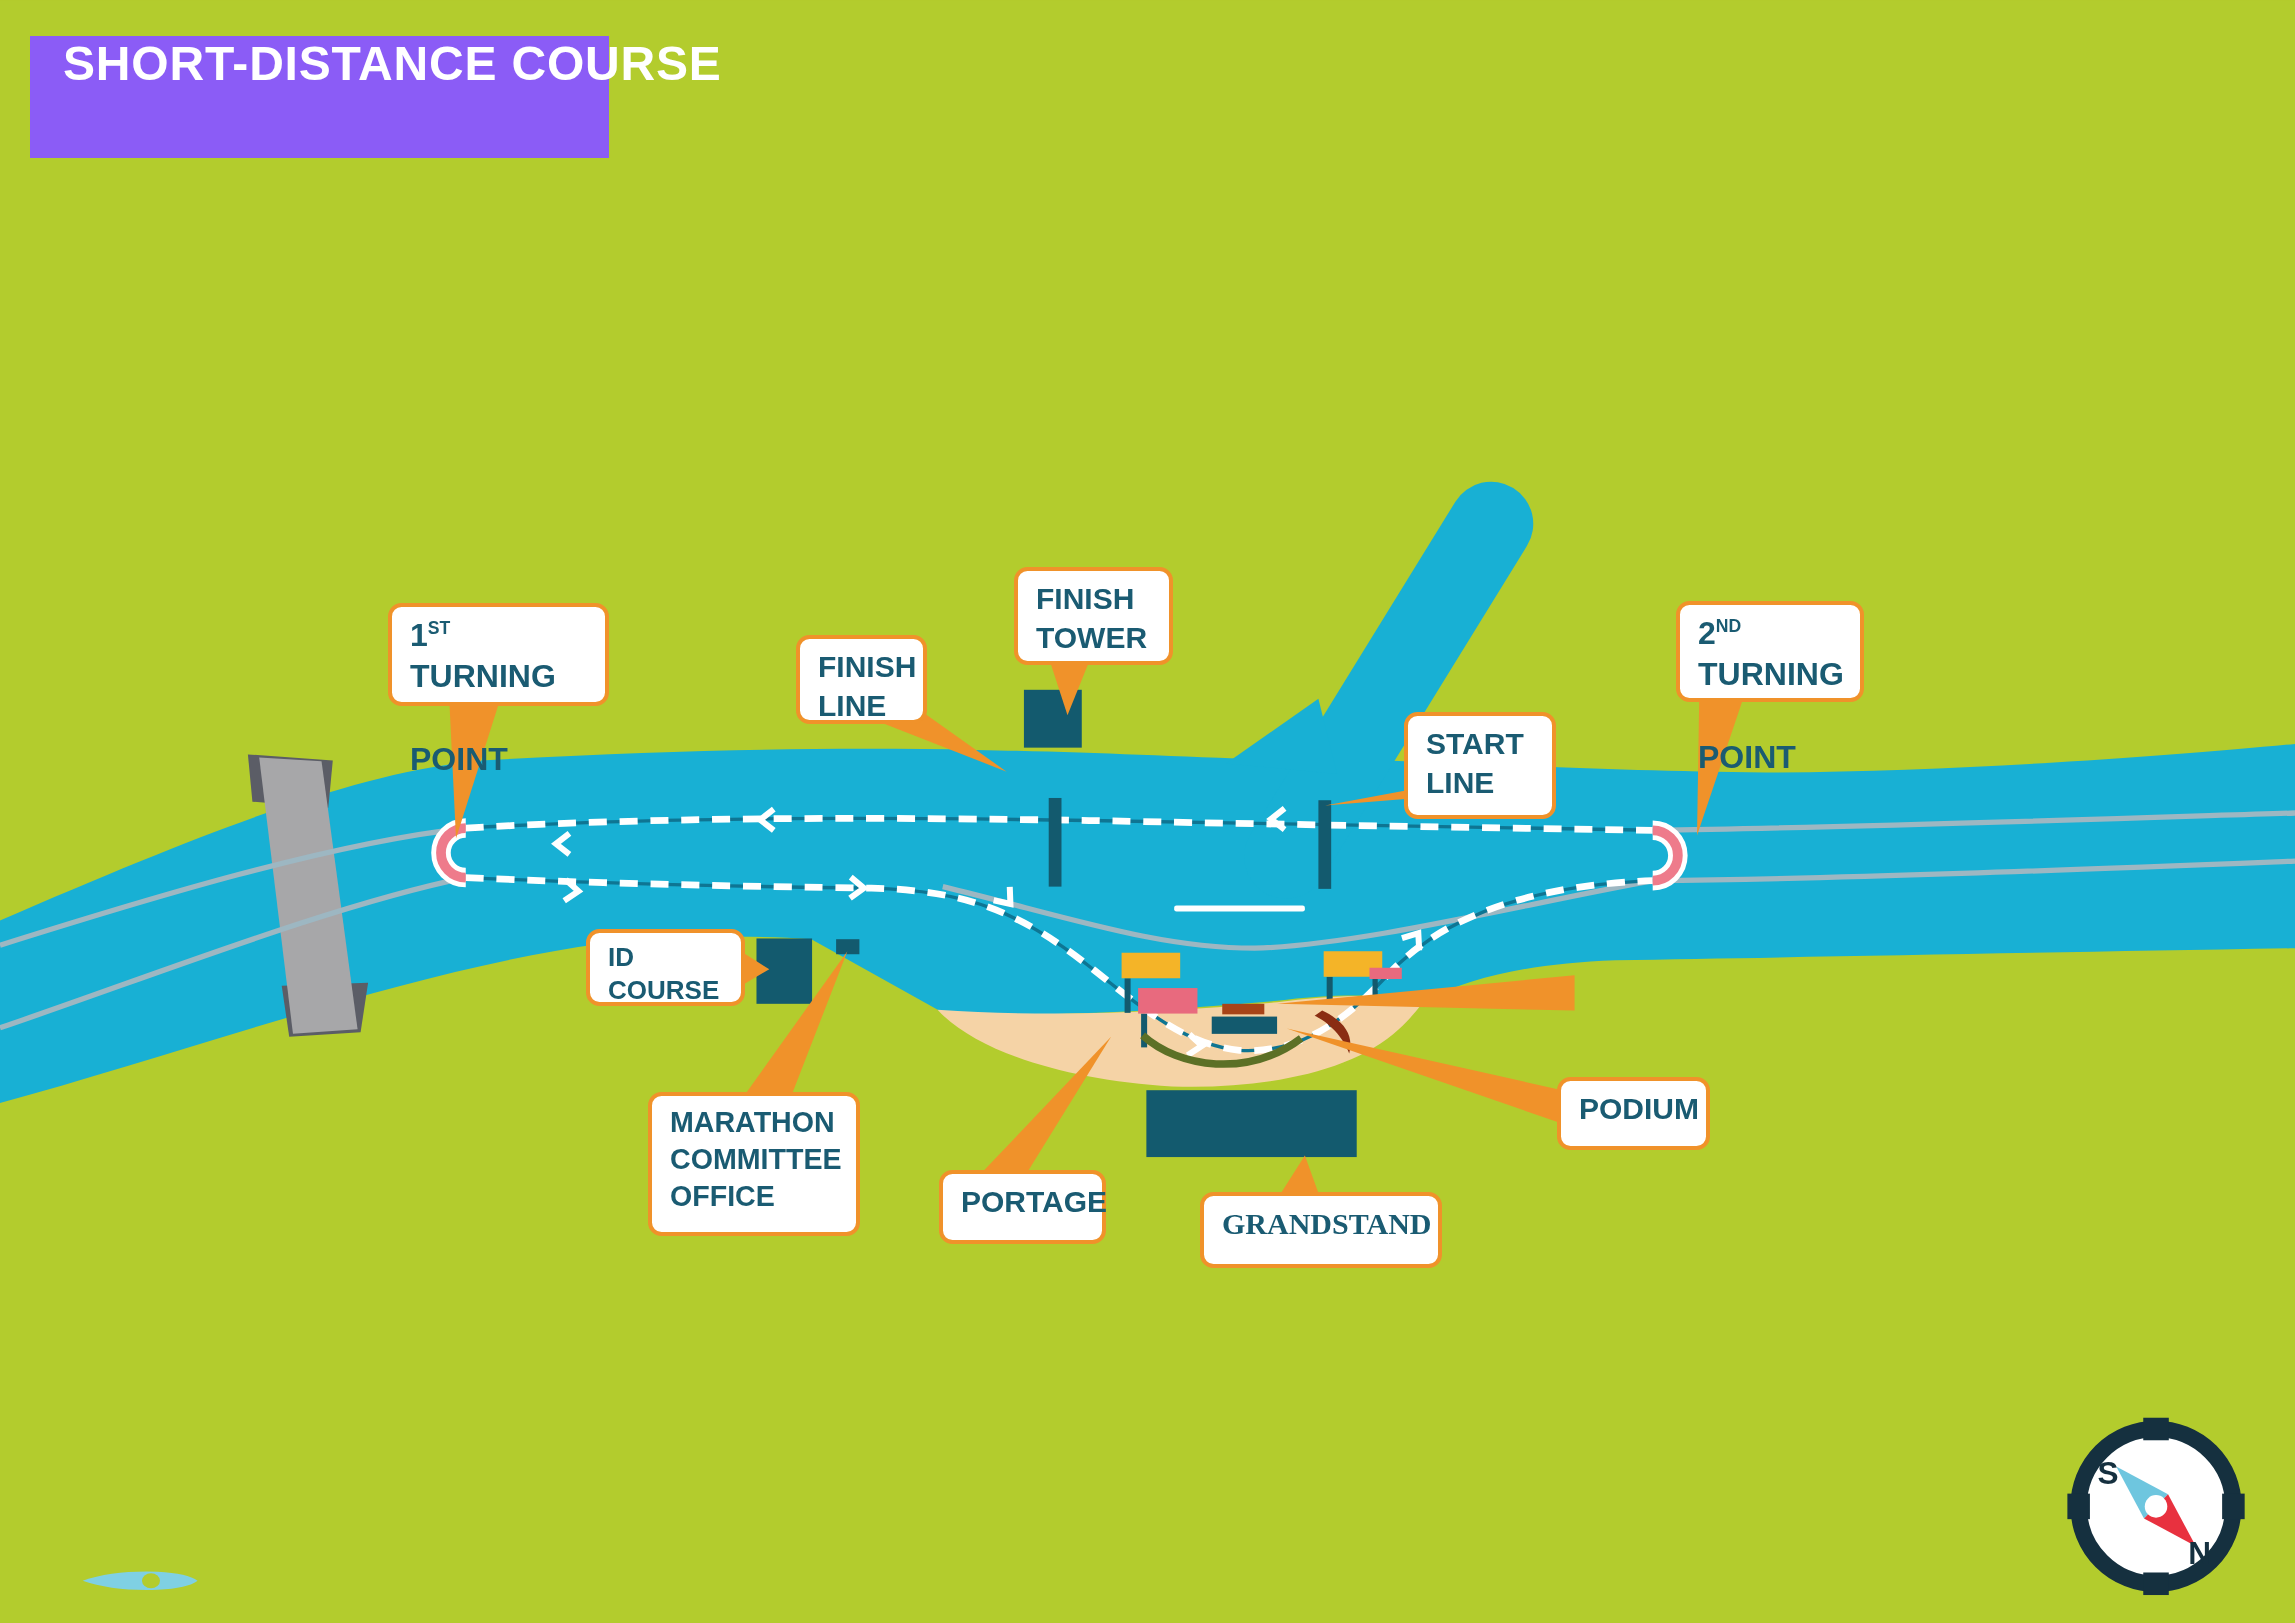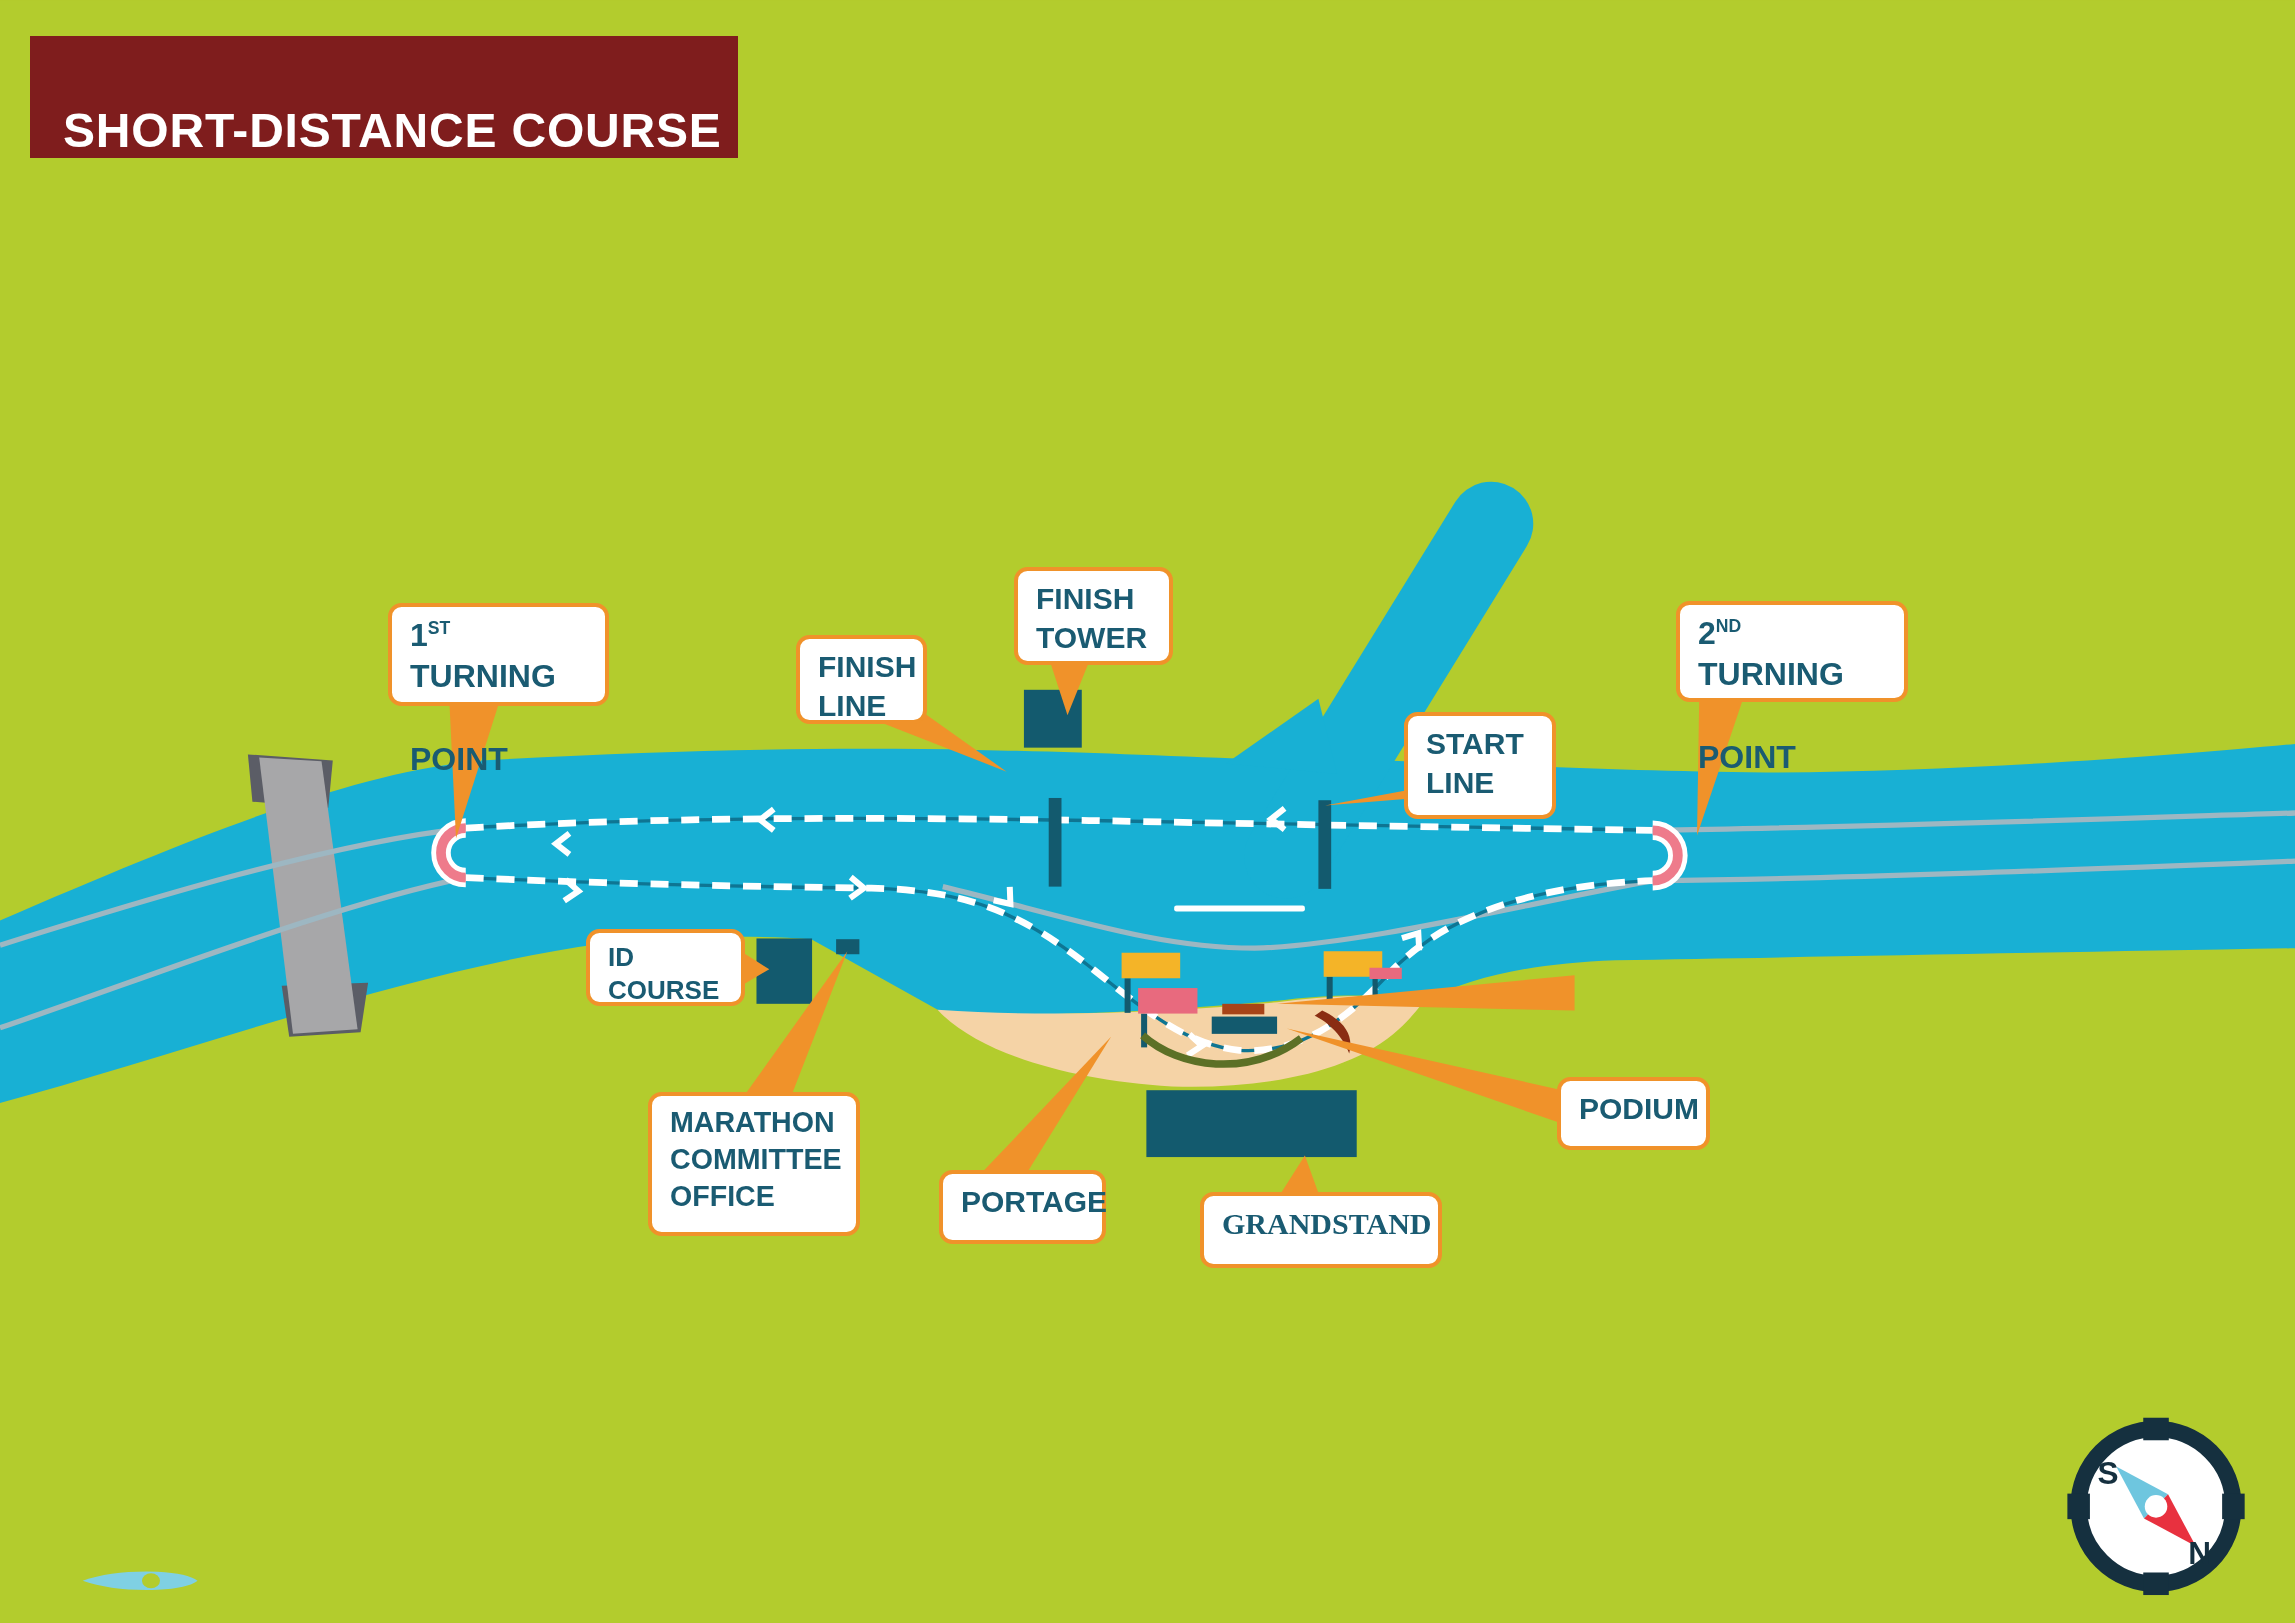--- a/index.html
+++ b/index.html
@@ -9,31 +9,31 @@
 
   .callout{
     position:absolute;box-sizing:border-box;background:#ffffff;
     border:4.5px solid #f0922a;border-radius:13.5px;color:#1a5b72;
     font-weight:bold;white-space:pre-line;display:flex;
     letter-spacing:0px;line-height:1.3;
   }
   .callout .inner{padding:7.5px 18px;}
   .callout sup{font-size:0.55em;vertical-align:super;line-height:0;}
   #title-box{
-    position:absolute;left:30px;top:36px;width:708px;height:122px;
-    background:#7f1d1d;display:flex;align-items:flex-end;
+    position:absolute;left:30px;top:36px;width:579px;height:122px;
+    background:#8b5cf6;display:flex;align-items:flex-start;
   }
   #title-box .t{color:#ffffff;font-weight:bold;font-size:48px;
     letter-spacing:0.8px;padding-left:33px;white-space:nowrap;}
 
   .lbl-1tp{left:388px;top:603px;width:221px;height:103px;font-size:32px;}
   .lbl-fl{left:796px;top:635px;width:131px;height:89px;font-size:30px;}
   .lbl-ft{left:1014px;top:567px;width:159px;height:98px;font-size:30px;}
   .lbl-sl{left:1404px;top:712px;width:152px;height:107px;font-size:30px;}
-  .lbl-2tp{left:1676px;top:601px;width:232px;height:101px;font-size:32px;}
+  .lbl-2tp{left:1676px;top:601px;width:188px;height:101px;font-size:32px;}
   .lbl-idc{left:586px;top:929px;width:159px;height:77px;font-size:26px;}
   .lbl-mco{left:648px;top:1092px;width:212px;height:144px;font-size:28.6px;}
   .lbl-por{left:939px;top:1170px;width:167px;height:74px;font-size:30px;}
   .lbl-gs{left:1200px;top:1192px;width:242px;height:76px;font-size:30px;font-family:Liberation Serif, serif;}
   .lbl-bc{left:1566px;top:961px;width:185px;height:104px;font-size:30px;}
   .lbl-pod{left:1557px;top:1077px;width:153px;height:73px;font-size:30px;}
 </style>
 </head>
 <body>
 

